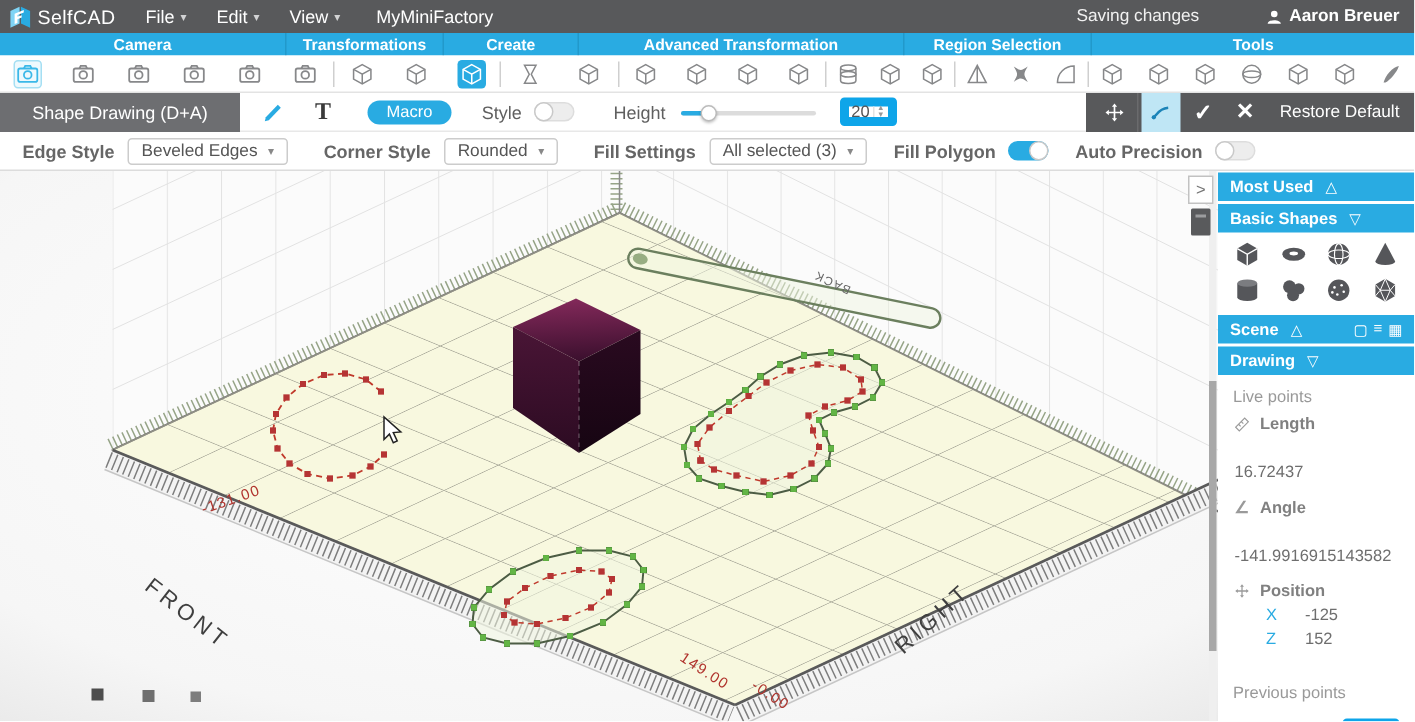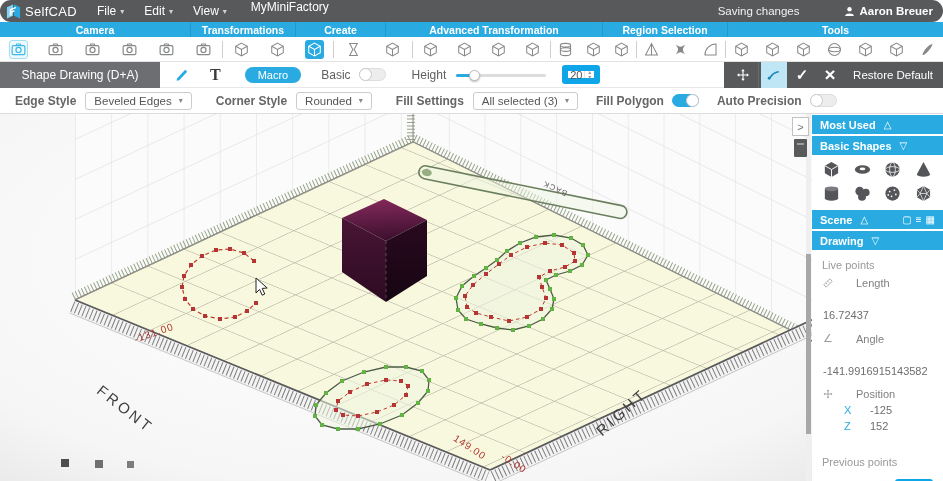--- a/index.html
+++ b/index.html
@@ -3,22 +3,22 @@
 <meta charset="utf-8">
 <style>
   * { box-sizing: border-box; }
   html,body { margin:0; padding:0; background:#fff; }
   .app {
     position:relative; width:943px; height:481px; overflow:hidden;
     font-family:"Liberation Sans", sans-serif; background:#fff;
   }
   
   .titlebar {
-    height:22px; background:#58595b; color:#fff; display:flex; 
-    font-size:12px; padding-left:6px;border-radius:11px;
+    height:22px; background:#58595b; color:#fff; display:flex; align-items:center;
+    font-size:12px; padding-left:6px;
   }
   .logo { display:flex; align-items:center; gap:4px; }
   .logo-text { font-size:13px; letter-spacing:.3px; color:#fff; }
   .menu { margin-left:20px; display:flex; align-items:center; gap:4px; cursor:default; }
   .menu .caret { font-size:8px; color:#d2d3d4; }
   .brand { margin-left:24px; }
   .tb-right { margin-left:auto; display:flex; align-items:center; }
   .saving { margin-right:44px; font-size:11.5px; color:#f1f1f1; }
   .user { display:flex; align-items:center; gap:5px; margin-right:10px; font-weight:bold; font-size:11.5px; }
   
@@ -76,21 +76,21 @@
   .side-tab::after { content:""; position:absolute; left:3px; top:4px; width:7px; height:2px; background:#9b9c9e; }
   .sidebar { position:absolute; left:812px; top:0; width:131px; height:367px; background:#fff; overflow:hidden; padding-top:1px; }
   .sb-header { height:19px; background:#29abe2; color:#fff; font-size:11px; font-weight:bold; display:flex; align-items:center; padding:0 8px; margin-bottom:2px; gap:8px; }
   .sb-header .tri { font-weight:normal; font-size:10px; }
   .sb-header .hicons { margin-left:auto; display:flex; gap:4px; font-size:10px; font-weight:normal; }
   .shape-grid { background:#fff; display:grid; grid-template-columns:repeat(4,1fr); row-gap:5px; padding:3px 4px 5px; margin-bottom:2px; }
   .shape-cell { display:flex; align-items:center; justify-content:center; }
   .shape-cell svg { width:19px; height:19px; }
   .sb-body { padding:7px 10px 0; font-size:11px; color:#8a8a8a; }
   .sb-sub { color:#999; font-size:11px; margin-bottom:4px; }
-  .prow { display:flex; align-items:center; gap:22px; margin-top:11px; color:#808080; }
+  .prow { display:flex; align-items:center; gap:6px; margin-top:11px; color:#808080;font-weight:bold; }
   .prow .picon { color:#9a9a9a; font-size:11px; width:12px; text-align:center; }
   .pval { margin:20px 0 0 1px; color:#6e6e6e; }
   .axisrow { display:flex; margin-top:4px; }
   .axisrow .axis { color:#29abe2; margin-left:22px; width:26px; }
   .axisrow .av { color:#6e6e6e; }
   .sb-gap { margin-top:24px; }
   .inprow { display:flex; align-items:center; justify-content:space-between; margin-top:11px; }
   .inprow .lab { display:flex; align-items:center; gap:6px; color:#808080; }
 </style>
 </head>
@@ -346,21 +346,21 @@
       </div>
     </div>
 
   <div class="sdrow">
     <div class="sd-title">Shape Drawing (D+A)</div>
     <svg class="sd-pencil" width="16" height="16" viewBox="0 0 20 20">
       <path d="M4,14 L14,3.5 L16.5,6 L6.5,16.5 L3.2,17.3 Z" fill="#29abe2"></path>
     </svg>
     <span class="sd-text-t">T</span>
     <span class="macro">Macro</span>
-    <span class="sd-label">Basic</span>
+    <span class="sd-label">Style</span>
     <span class="toggle">
         <span class="knob"></span>
       </span>
     <span class="sd-label" style="margin-left:26px">Height</span>
     <span class="slider">
       <span class="track"></span>
       <span class="fill"></span>
       <span class="knob"></span>
     </span>
     <span class="num-input">

